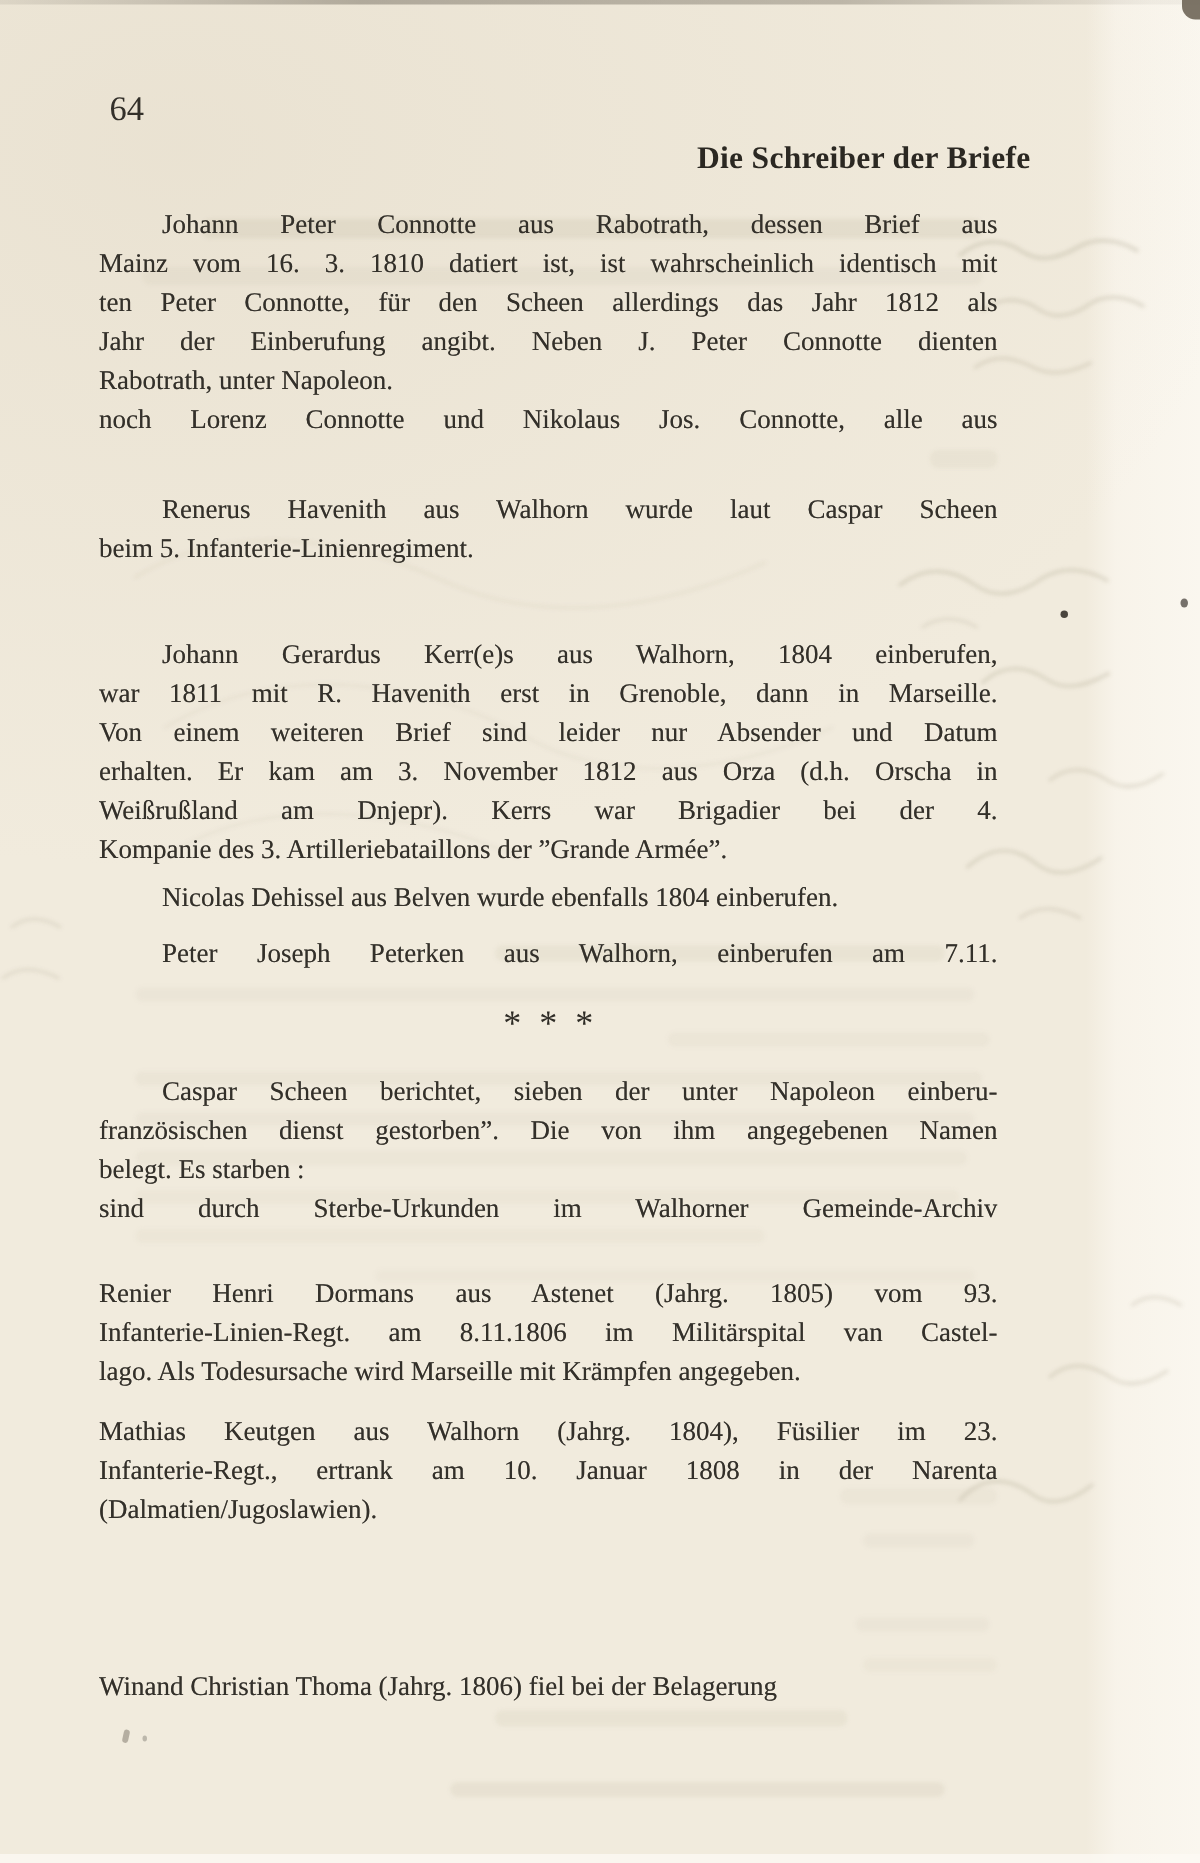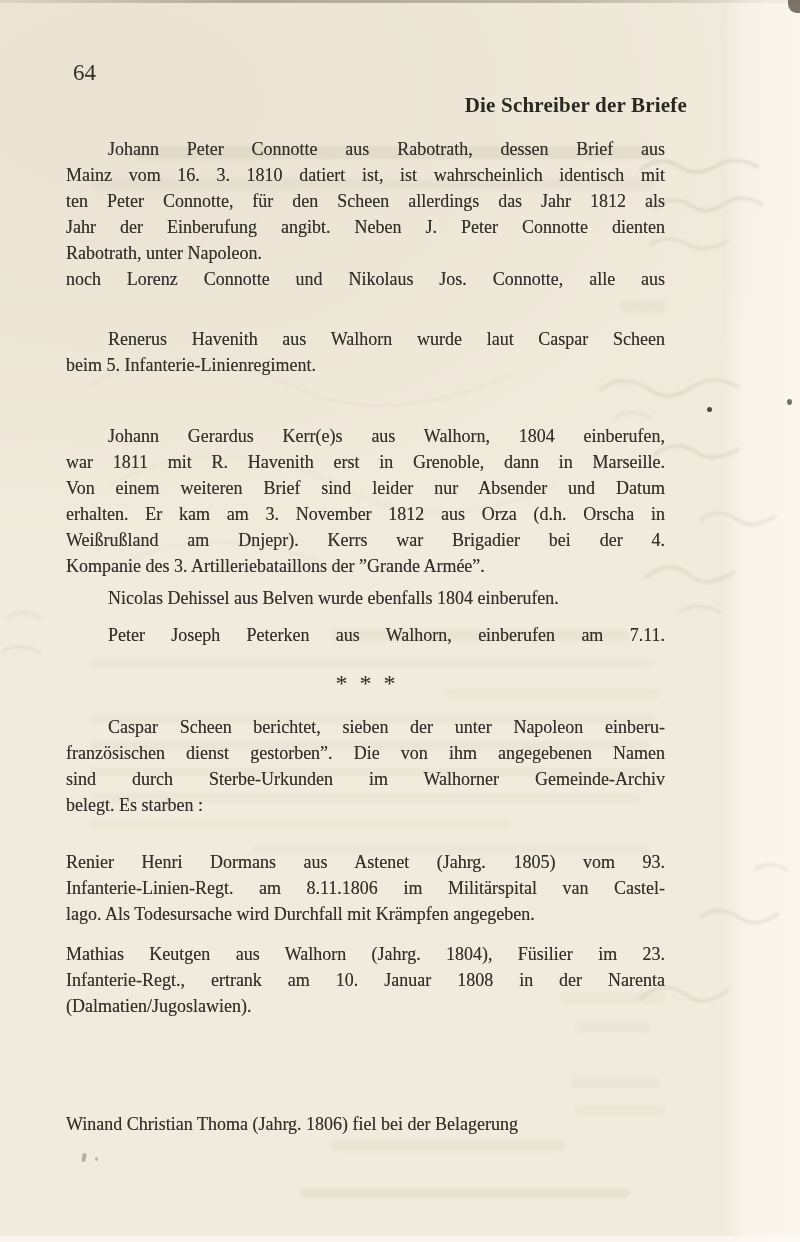--- a/index.html
+++ b/index.html
@@ -118,27 +118,27 @@
     </div>
   <div class="para pp4">
       <div class="ln j ind">Peter Joseph Peterken aus Walhorn, einberufen am 7.11.</div>
     </div>
 
   <div class="sep">* * *</div>
 
   <div class="para pp5">
       <div class="ln j ind">Caspar Scheen berichtet, sieben der unter Napoleon einberu-</div>
       <div class="ln j">französischen dienst gestorben”. Die von ihm angegebenen Namen</div>
+      <div class="ln">belegt. Es starben :</div>
       <div class="ln j">sind durch Sterbe-Urkunden im Walhorner Gemeinde-Archiv</div>
-      <div class="ln">belegt. Es starben :</div>
     </div>
   <div class="para pp6">
       <div class="ln j">Renier Henri Dormans aus Astenet (Jahrg. 1805) vom 93.</div>
       <div class="ln j">Infanterie-Linien-Regt. am 8.11.1806 im Militärspital van Castel-</div>
-      <div class="ln">lago. Als Todesursache wird Durchfall mit Krämpfen angegeben.</div>
+      <div class="ln">lago. Als Todesursache wird Marseille mit Krämpfen angegeben.</div>
     </div>
   <div class="para pp7">
       <div class="ln j">Mathias Keutgen aus Walhorn (Jahrg. 1804), Füsilier im 23.</div>
       <div class="ln j">Infanterie-Regt., ertrank am 10. Januar 1808 in der Narenta</div>
       <div class="ln">(Dalmatien/Jugoslawien).</div>
     </div>
   <div class="para pp9">
       <div class="ln">Winand Christian Thoma (Jahrg. 1806) fiel bei der Belagerung</div>
     </div>
 

